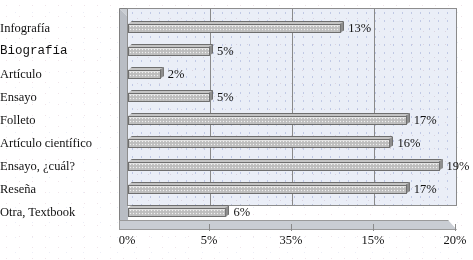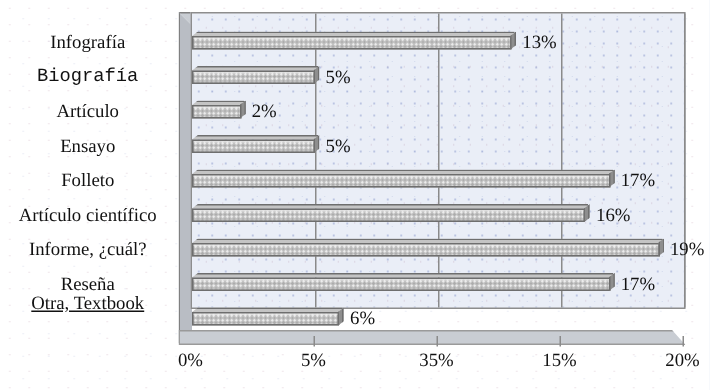--- a/index.html
+++ b/index.html
@@ -157,21 +157,21 @@
     line-height: 16px;
     color: #111111;
     white-space: nowrap;
   }
 
   
   .cat-label {
     position: absolute;
     right: 0;
     width: 117px;
-    text-align: center;
+    text-align: left;
     font-size: 12.5px;
     line-height: 14px;
     color: #111111;
     white-space: nowrap;
   }
   #cat-labels {
     position: absolute;
     left: 0;
     top: 0;
     width: 117px;
@@ -276,23 +276,23 @@
 
   <div class="cube-bottom"></div>
 
   <div id="cat-labels">
       <div class="cat-label" style="top: 21px;">Infografía</div>
       <div class="cat-label" style="top: 44px; font-family: Liberation Mono, monospace;">Biografía</div>
       <div class="cat-label" style="top: 67px;">Artículo</div>
       <div class="cat-label" style="top: 90px;">Ensayo</div>
       <div class="cat-label" style="top: 113px;">Folleto</div>
       <div class="cat-label" style="top: 136px;">Artículo científico</div>
-      <div class="cat-label" style="top: 159px;">Informe, ¿cuál?</div>
+      <div class="cat-label" style="top: 159px;">Ensayo, ¿cuál?</div>
       <div class="cat-label" style="top: 182px;">Reseña</div>
-      <div class="cat-label" style="top: 195px; text-decoration: underline;">Otra, Textbook</div>
+      <div class="cat-label" style="top: 205px;">Otra, Textbook</div>
     </div>
 
   <div id="x-ticks">
       <div class="x-tick" style="left: 127px;">0%</div>
       <div class="x-tick" style="left: 209px;">5%</div>
       <div class="x-tick" style="left: 291px;">35%</div>
       <div class="x-tick" style="left: 373px;">15%</div>
       <div class="x-tick" style="left: 455px;">20%</div>
     </div>
 

